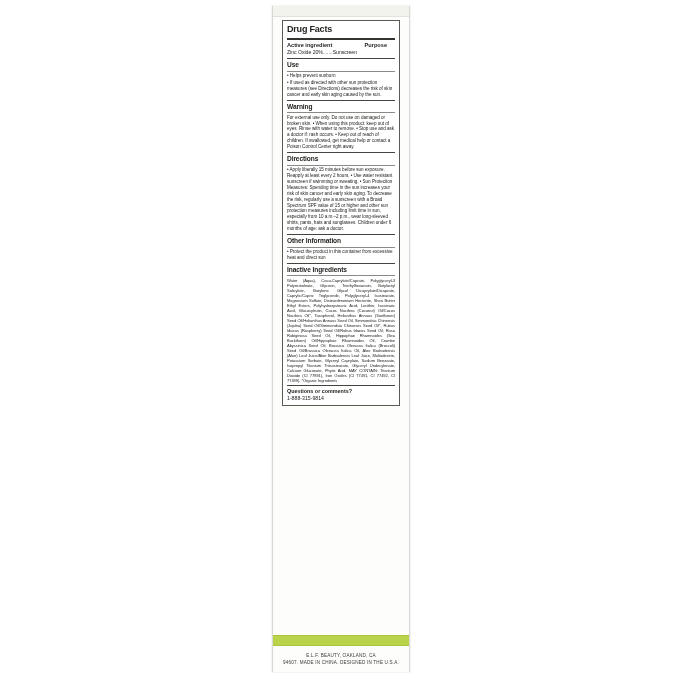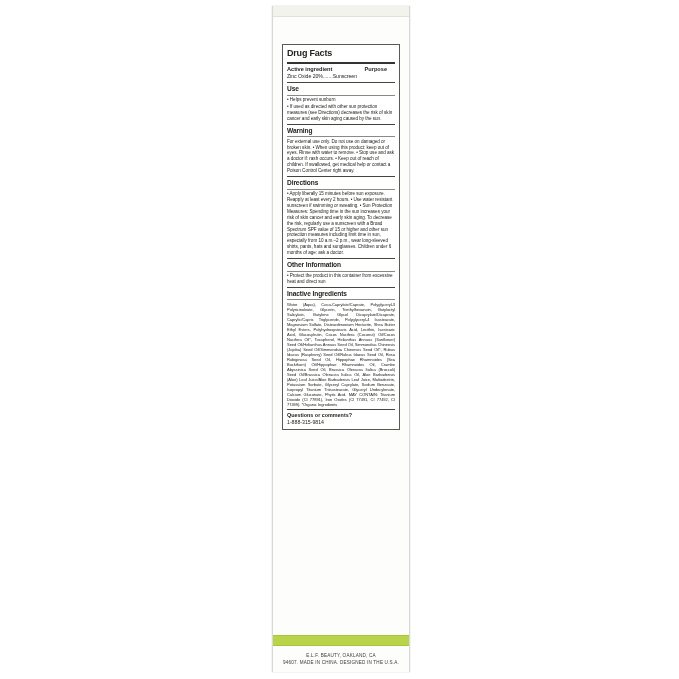--- a/index.html
+++ b/index.html
@@ -70,21 +70,20 @@
   .facts {
     position: absolute;
     left: 9px;
     top: 14px;
     width: 118px;
     box-sizing: border-box;
     border: 1px solid #5a5a55;
     background: #ffffff;
     padding: 3px 4px 4px 4px;
     color: #232320;
-    margin-top: 24px;
   }
   .facts-title {
     font-size: 9px;
     font-weight: bold;
     line-height: 11px;
     letter-spacing: -0.2px;
     padding-bottom: 2px;
   }
   .rule-thick {
     border-top: 2.5px solid #333330;

